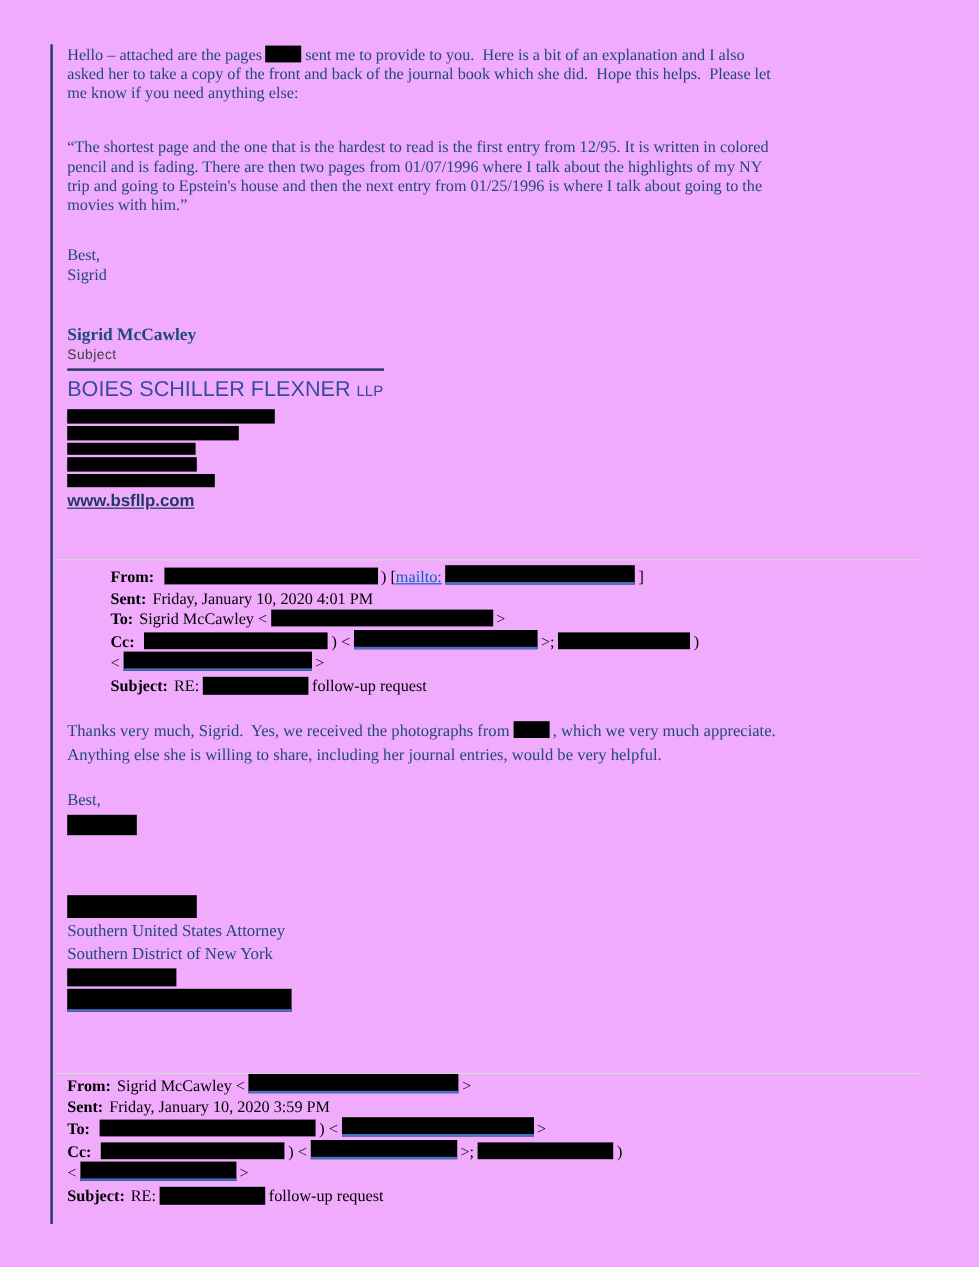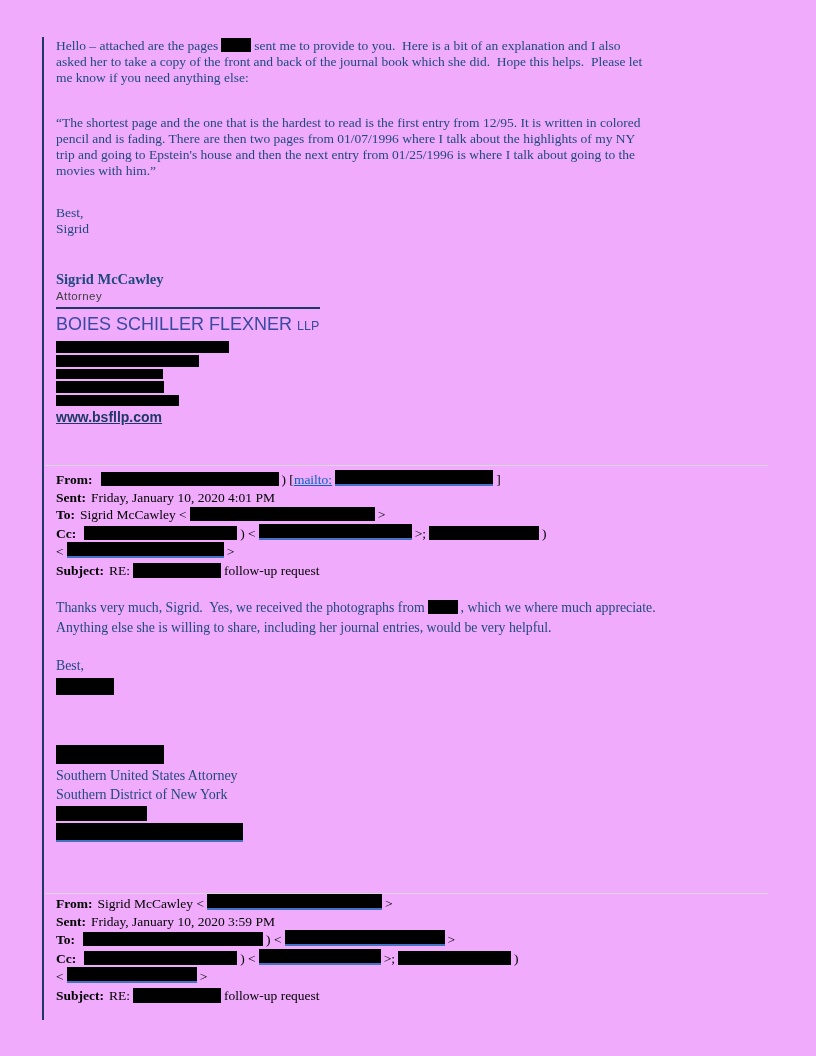--- a/index.html
+++ b/index.html
@@ -45,36 +45,36 @@
       <div class="line" style="margin-top:29px;">“The shortest page and the one that is the hardest to read is the first entry from 12/95. It is written in colored</div>
       <div class="line">pencil and is fading. There are then two pages from 01/07/1996 where I talk about the highlights of my NY</div>
       <div class="line">trip and going to Epstein's house and then the next entry from 01/25/1996 is where I talk about going to the</div>
       <div class="line">movies with him.”</div>
       <div class="line" style="margin-top:26px;">Best,</div>
       <div class="line">Sigrid</div>
     </div>
 
     <div style="margin-top:34px;">
       <div class="sig-name">Sigrid McCawley</div>
-      <div class="sig-title">Attorney</div>
+      <div class="sig-title">Subject</div>
       <div class="sig-rule"></div>
       <div class="firm line"><span>BOIES SCHILLER FLEXNER</span><span class="firm-llp">LLP</span></div>
       <div style="margin-top:5px;">
         <div class="rblock" style="width:173px;height:12px;margin-bottom:2px;"></div>
         <div class="rblock" style="width:143px;height:12px;margin-bottom:2px;"></div>
         <div class="rblock" style="width:107px;height:10px;margin-bottom:2px;"></div>
         <div class="rblock" style="width:108px;height:12px;margin-bottom:2px;"></div>
         <div class="rblock" style="width:123px;height:11px;"></div>
       </div>
       <a class="site">www.bsfllp.com</a>
     </div>
 
     <div class="sep" style="margin-top:39px;"></div>
 
-    <div class="hdr" style="margin-top:4px;">
+    <div class="hdr" style="margin-top:4px;margin-left:36px;">
       <div class="line">
         <span class="lbl">From:</span><span class="redact" style="width:178px;"></span><span>) [</span><a class="mailto">mailto:</a><span class="redact lk" style="width:158px;"></span><span>]</span>
       </div>
       <div class="line">
         <span class="lbl">Sent:</span><span>Friday, January 10, 2020 4:01 PM</span>
       </div>
       <div class="line">
         <span class="lbl">To:</span><span>Sigrid McCawley &lt;</span><span class="redact" style="width:185px;"></span><span>&gt;</span>
       </div>
       <div class="line">
@@ -83,21 +83,21 @@
       <div class="line">
         <span>&lt;</span><span class="redact lk" style="width:157px;"></span><span>&gt;</span>
       </div>
       <div class="line" style="margin-top:1px;">
         <span class="lbl">Subject:</span><span>RE:</span><span class="redact subj" style="width:88px;"></span><span>follow-up request</span>
       </div>
     </div>
 
     <div class="b2 blue" style="margin-top:19px;">
       <div class="line">
-        <span>Thanks very much, Sigrid.&nbsp; Yes, we received the photographs from</span><span class="redact" style="width:30px;"></span><span>, which we where much appreciate.</span>
+        <span>Thanks very much, Sigrid.&nbsp; Yes, we received the photographs from</span><span class="redact" style="width:30px;"></span><span>, which we very much appreciate.</span>
       </div>
       <div class="line">Anything else she is willing to share, including her journal entries, would be very helpful.</div>
       <div class="line" style="margin-top:18px;">Best,</div>
       <div class="rblock" style="width:58px;height:17px;margin-top:2px;"></div>
     </div>
 
     <div class="sigb blue" style="margin-top:50px;">
       <div class="rblock" style="width:108px;height:19px;margin-bottom:2px;"></div>
       <div class="line">Southern United States Attorney</div>
       <div class="line">Southern District of New York</div>

